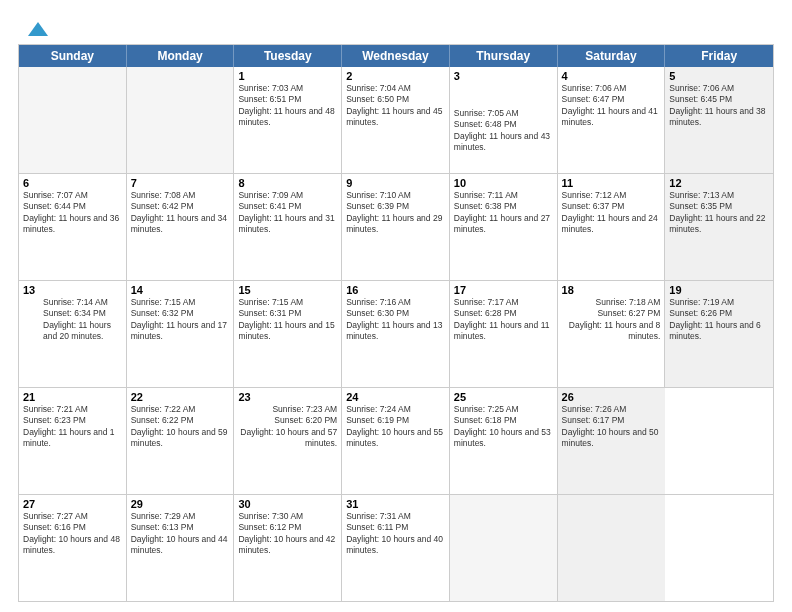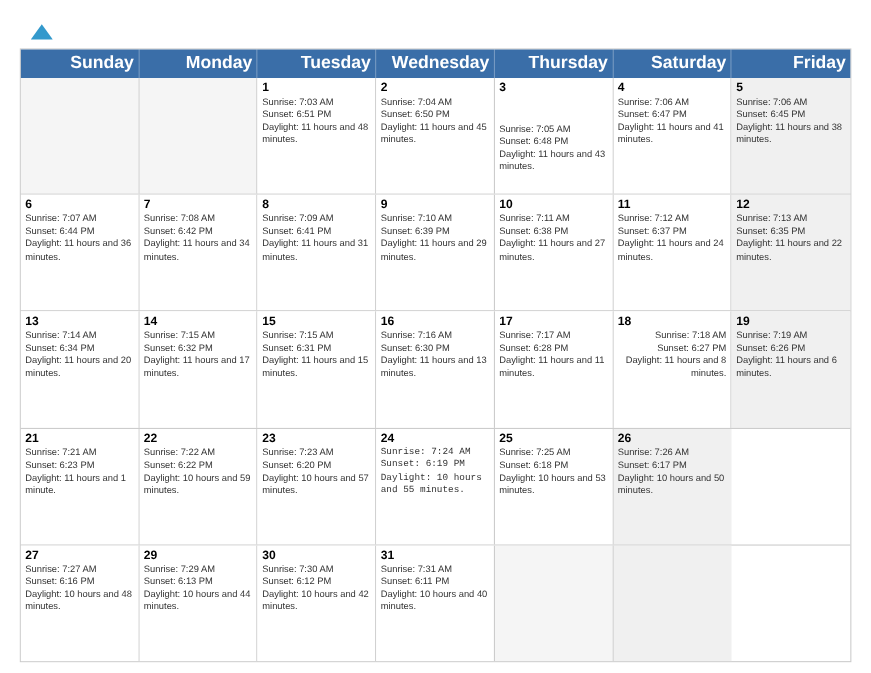--- a/index.html
+++ b/index.html
@@ -46,24 +46,24 @@
       flex-direction: column;
       border: 1px solid #ccc;
     }
     .cal-header {
       display: grid;
       grid-template-columns: repeat(7, 1fr);
       background: #3a6ea8;
     }
     .cal-header-cell {
       color: #fff;
-      font-size: 16px;
+      font-size: 12px;
       font-weight: bold;
       padding: 4px 4px;
-      text-align: right;
+      text-align: center;
       border-right: 1px solid rgba(255,255,255,0.3);
     }
     .cal-header-cell:last-child { border-right: none; }
     .cal-body {
       flex: 1;
       display: flex;
       flex-direction: column;
     }
     .cal-row {
       display: grid;
@@ -202,21 +202,21 @@
           <div class="cal-cell shaded">
             <span class="day-num">12</span>
             <div class="cell-text" style="white-space: pre-line;">Sunrise: 7:13 AM
 Sunset: 6:35 PM
 Daylight: 11 hours and 22 minutes.</div>
           </div>
         </div>
         <div class="cal-row">
           <div class="cal-cell">
             <span class="day-num">13</span>
-            <div class="cell-text" style="white-space: pre-line;">Sunrise: 7:14 AM
+            <div class="cell-text" style="white-space: pre-line; margin-left: 20px;">Sunrise: 7:14 AM
 Sunset: 6:34 PM
 Daylight: 11 hours and 20 minutes.</div>
           </div>
           <div class="cal-cell">
             <span class="day-num">14</span>
             <div class="cell-text" style="white-space: pre-line;">Sunrise: 7:15 AM
 Sunset: 6:32 PM
 Daylight: 11 hours and 17 minutes.</div>
           </div>
           <div class="cal-cell">
@@ -258,27 +258,27 @@
 Daylight: 11 hours and 1 minute.</div>
           </div>
           <div class="cal-cell">
             <span class="day-num">22</span>
             <div class="cell-text" style="white-space: pre-line;">Sunrise: 7:22 AM
 Sunset: 6:22 PM
 Daylight: 10 hours and 59 minutes.</div>
           </div>
           <div class="cal-cell">
             <span class="day-num">23</span>
-            <div class="cell-text" style="white-space: pre-line;">Sunrise: 7:23 AM
+            <div class="cell-text" style="white-space: pre-line; text-align: right;">Sunrise: 7:23 AM
 Sunset: 6:20 PM
 Daylight: 10 hours and 57 minutes.</div>
           </div>
           <div class="cal-cell">
             <span class="day-num">24</span>
-            <div class="cell-text" style="white-space: pre-line; font-family: Liberation Mono, monospace;">Sunrise: 7:24 AM
+            <div class="cell-text" style="white-space: pre-line;">Sunrise: 7:24 AM
 Sunset: 6:19 PM
 Daylight: 10 hours and 55 minutes.</div>
           </div>
           <div class="cal-cell">
             <span class="day-num">25</span>
             <div class="cell-text" style="white-space: pre-line;">Sunrise: 7:25 AM
 Sunset: 6:18 PM
 Daylight: 10 hours and 53 minutes.</div>
           </div>
           <div class="cal-cell shaded">

